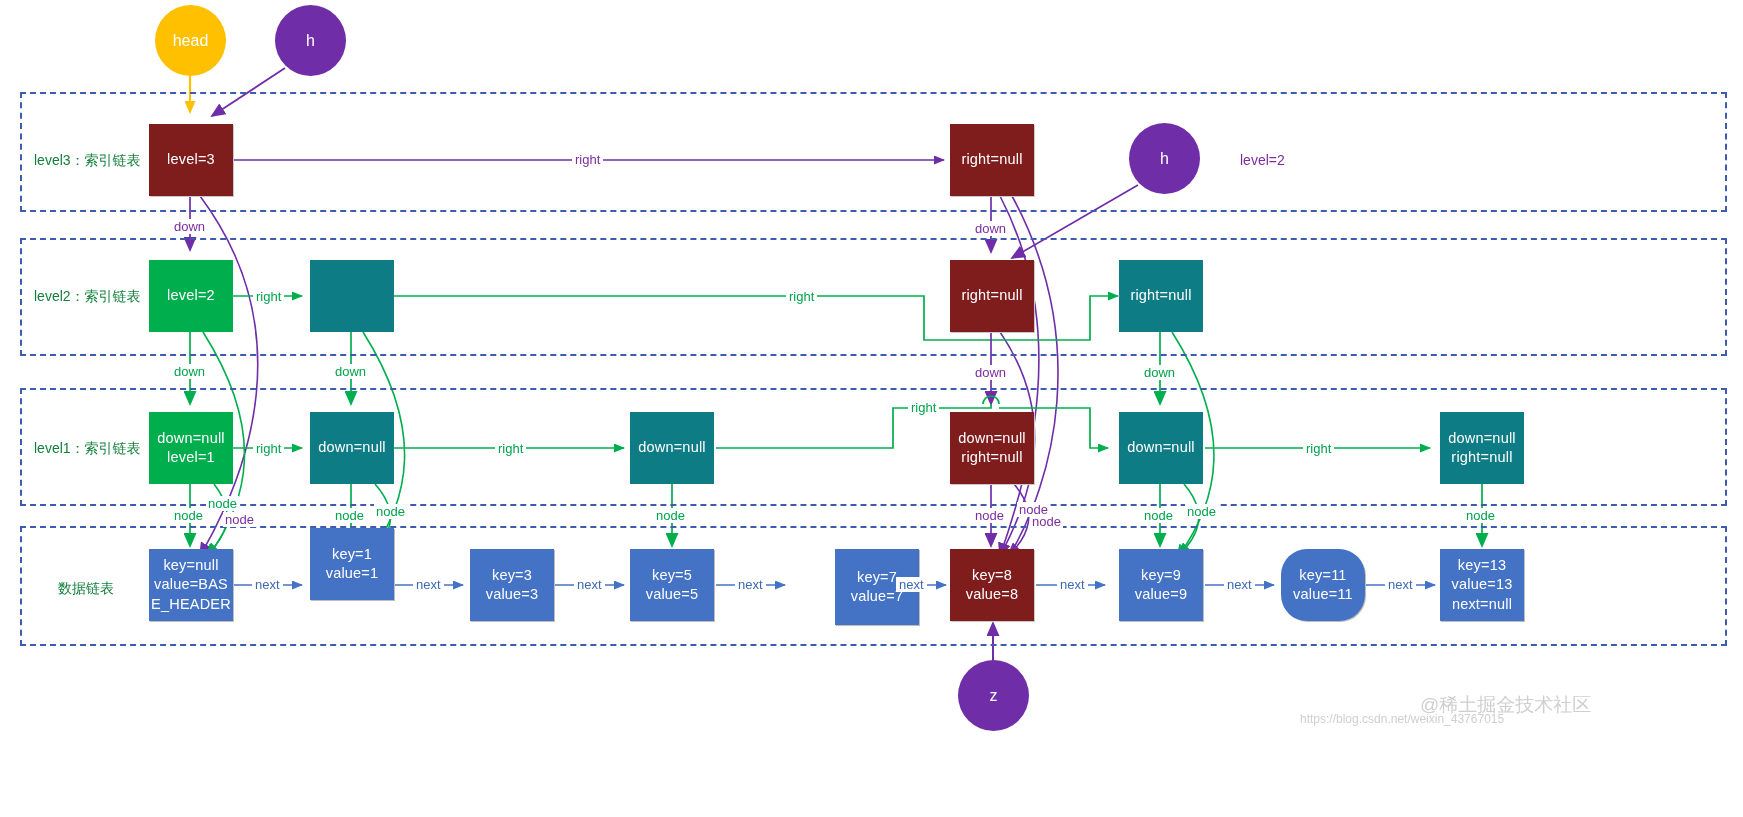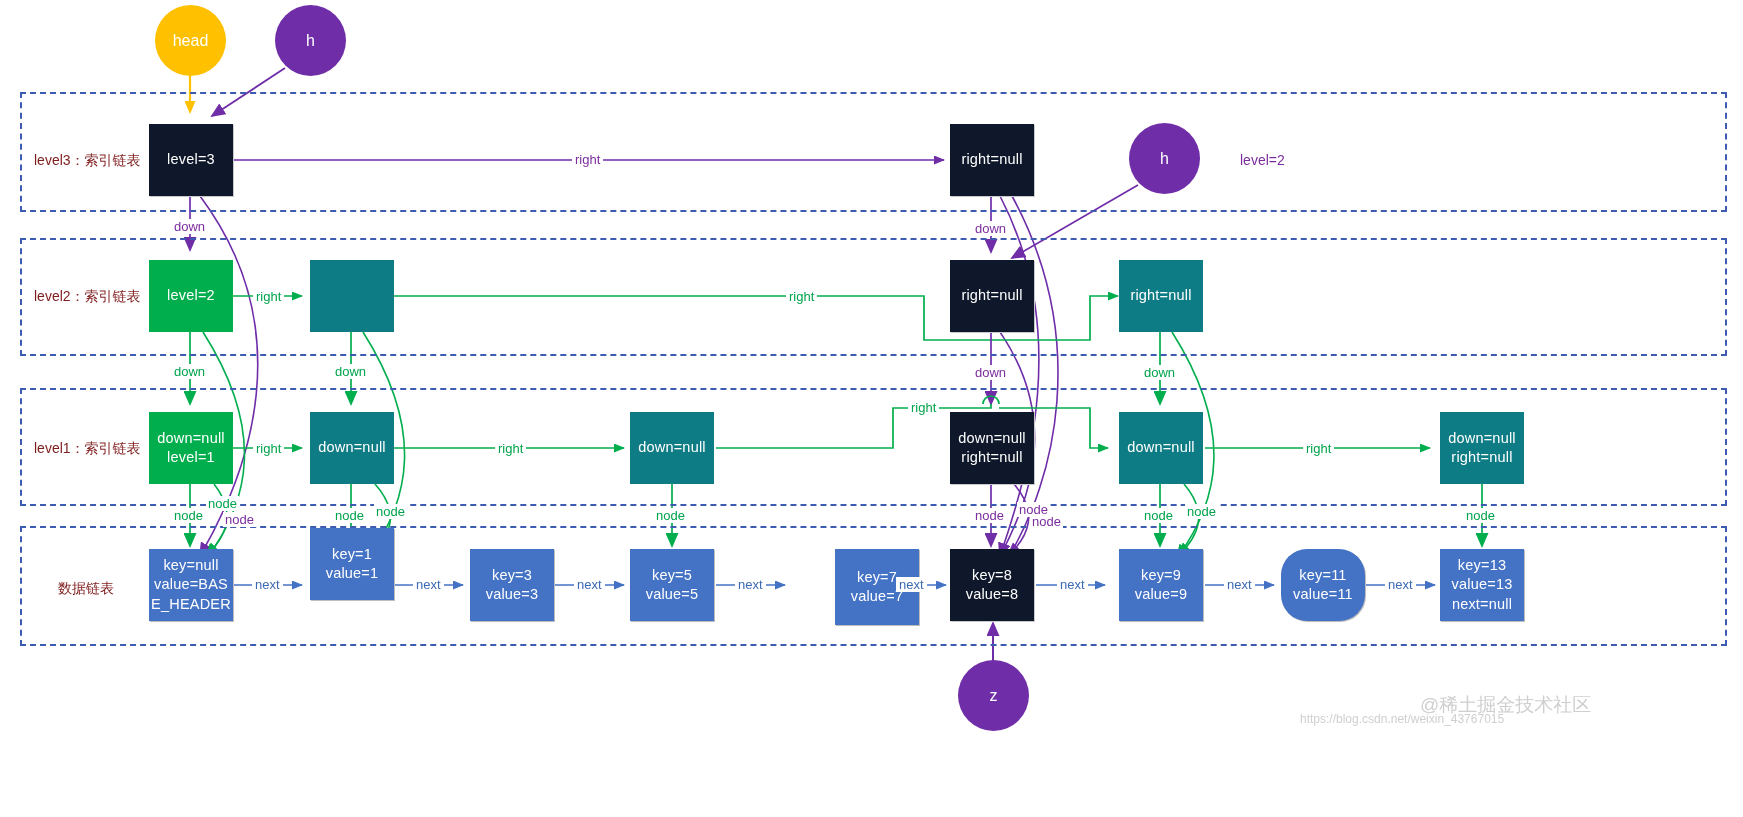--- a/index.html
+++ b/index.html
@@ -1,23 +1,23 @@
 <!DOCTYPE html>
 <html><head>
 <meta charset="utf-8">
 <style>
   html,body{margin:0;padding:0;background:#ffffff;}
   body{width:1743px;height:817px;overflow:hidden;font-family:"Liberation Sans","DejaVu Sans",sans-serif;}
   #stage{position:relative;width:1743px;height:817px;background:#fff;}
   svg.layer{position:absolute;left:0;top:0;width:1743px;height:817px;}
   .band{position:absolute;border:2px dashed #3D5BB0;box-sizing:border-box;}
-  .rowlabel{position:absolute;color:#7f1d1d;font-size:14px;font-family:"Liberation Sans","DejaVu Sans",sans-serif;white-space:nowrap;}
+  .rowlabel{position:absolute;color:#15803d;font-size:14px;font-family:"Liberation Sans","DejaVu Sans",sans-serif;white-space:nowrap;}
   .node{position:absolute;box-sizing:border-box;display:flex;align-items:center;justify-content:center;
         text-align:center;color:#fff;font-size:14.5px;line-height:1.32;letter-spacing:.2px;}
-  .purple{background:#0f172a;box-shadow:1px 1px 0 0 #c9c9c9;}
+  .purple{background:#7f1d1d;box-shadow:1px 1px 0 0 #c9c9c9;}
   .green{background:#00AE4D;}
   .teal{background:#0E7C84;}
   .blue{background:#4472C4;box-shadow:1px 1px 0 0 #bdbdbd;}
   .circ{position:absolute;border-radius:50%;display:flex;align-items:center;justify-content:center;color:#fff;font-size:16px;}
   .c-head{background:#FFC000;}
   .c-purple{background:#6F2DA8;}
   .edgelabel{position:absolute;font-size:13px;white-space:nowrap;font-family:"Liberation Sans","DejaVu Sans",sans-serif;}
   .lp{color:#7B2D9E;}
   .lg{color:#00A44C;}
   .lb{color:#3D6AB5;}

